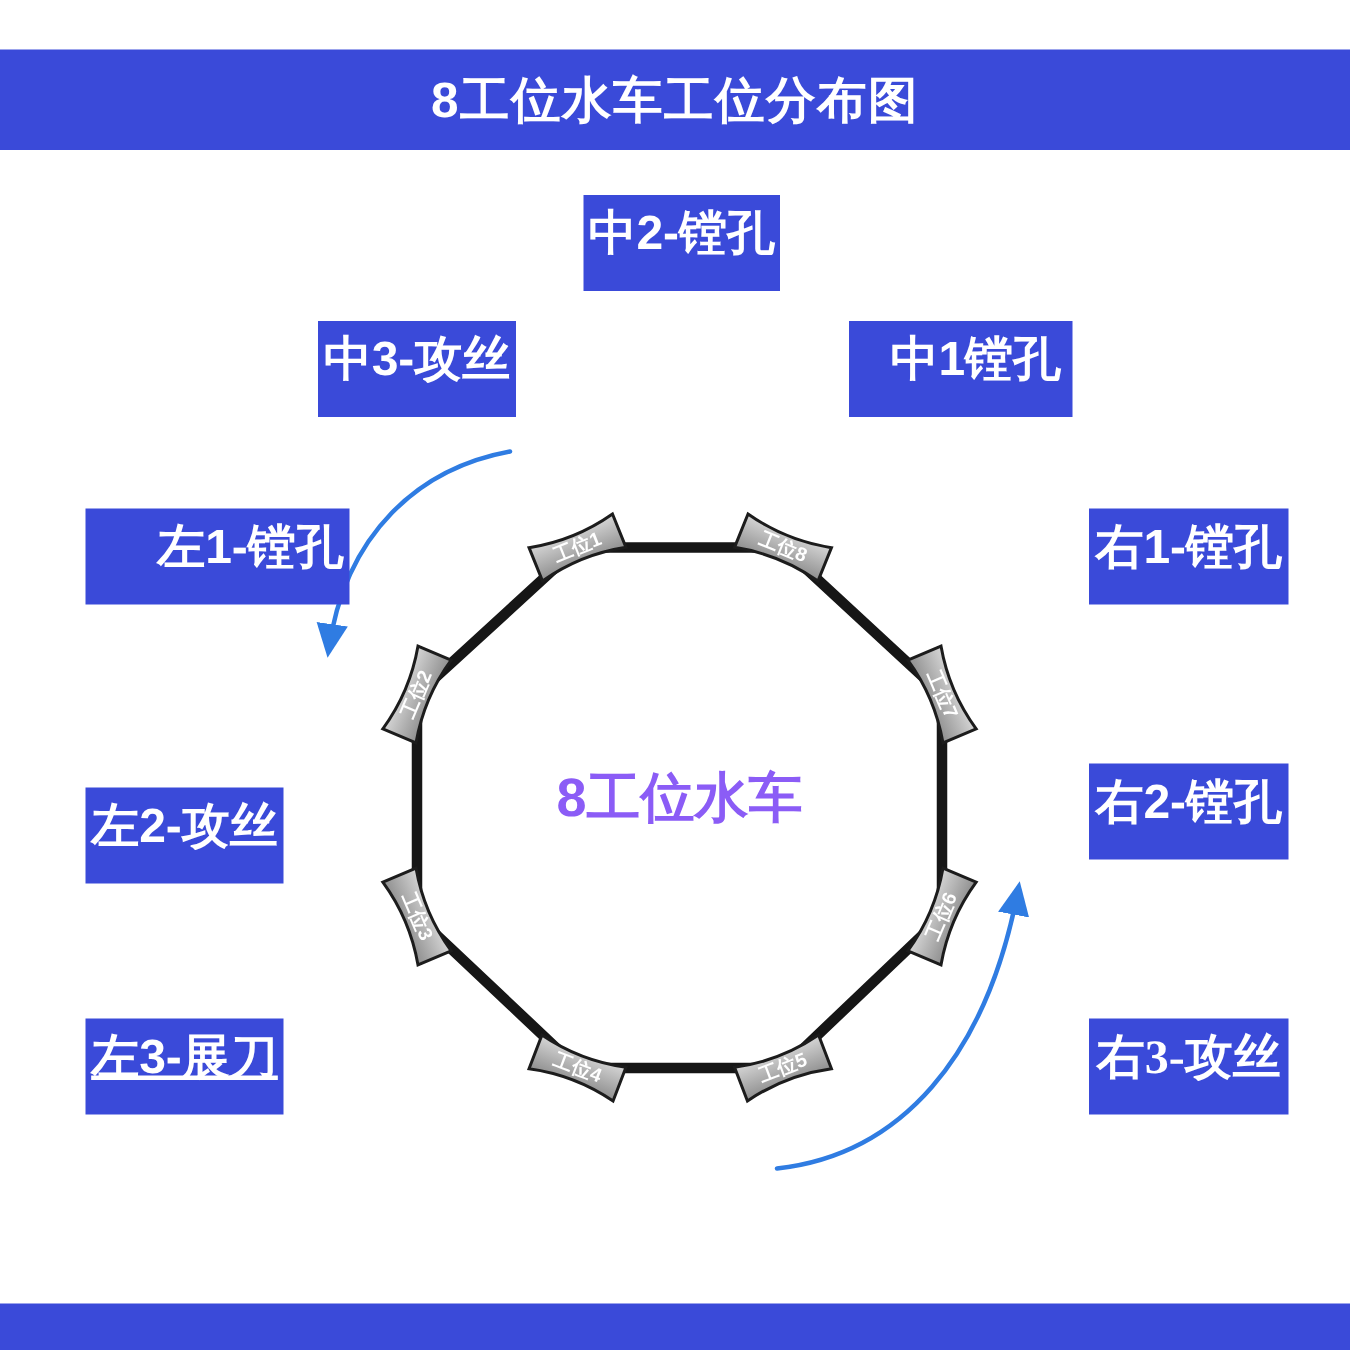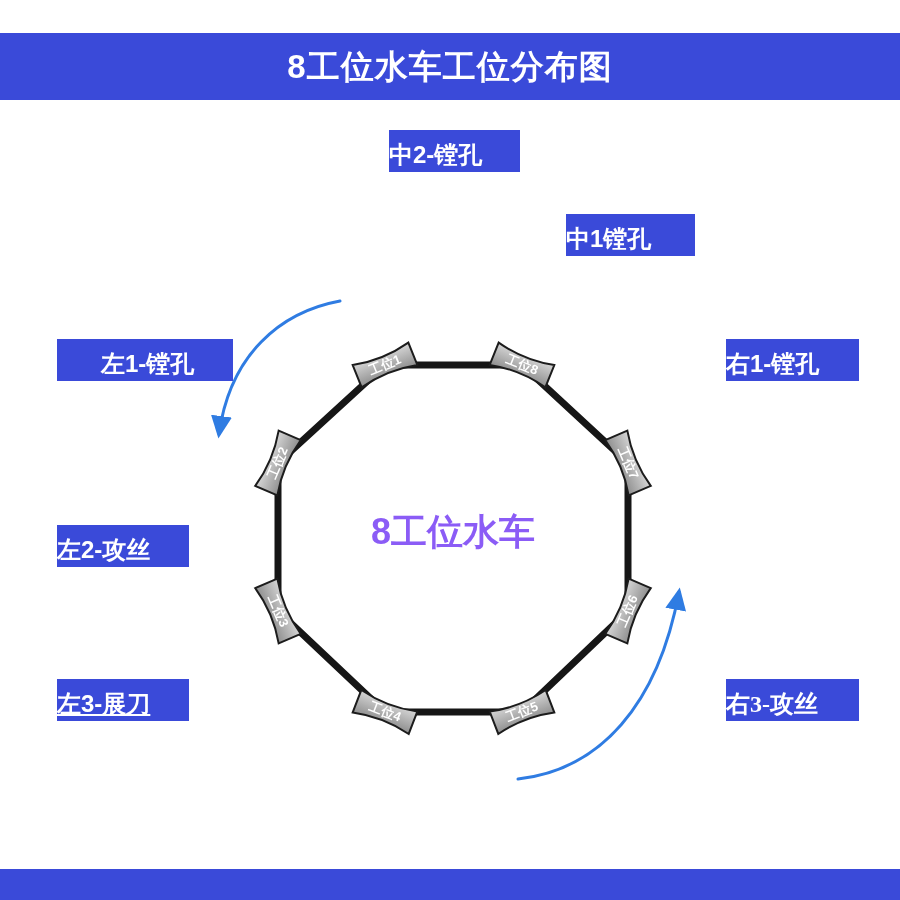--- a/index.html
+++ b/index.html
@@ -30,30 +30,31 @@
     margin-top: 33px;
   }
   .footer-bar {
     position: absolute;
     left: 0; bottom: 0;
     width: 900px; height: 31px;
     background: #3a4ad9;
   }
   .proc-label {
     position: absolute;
-    height: 42px;
+    height: 64px;
     background: #3a4ad9;
     color: #ffffff;
-    font-size: 24px;
+    font-size: 32px;
     font-weight: bold;
     line-height: 50px;
+    text-align: center;
   }
   .lbl-top-center  { left: 389px; top: 130px; width: 131px; }
   .lbl-upper-left  { left: 212px; top: 214px; width: 132px; }
-  .lbl-upper-right { left: 566px; top: 214px; width: 129px; }
+  .lbl-upper-right { left: 566px; top: 214px; width: 129px; padding-left: 20px; }
   .lbl-left-1      { left: 57px;  top: 339px; width: 132px; padding-left: 44px; }
   .lbl-right-1     { left: 726px; top: 339px; width: 133px; }
   .lbl-left-2      { left: 57px;  top: 525px; width: 132px; }
   .lbl-right-2     { left: 726px; top: 509px; width: 133px; }
   .lbl-left-3      { left: 57px;  top: 679px; width: 132px; text-decoration: underline; }
   .lbl-right-3     { left: 726px; top: 679px; width: 133px; font-family: Liberation Serif, serif; }
   .center-label {
     position: absolute;
     left: 453px;
     top: 508px;
@@ -128,22 +129,24 @@
     </g>
     <g transform="translate(522,365) rotate(22)">
       <path d="M-30,-12 Q0,-5 30,-12 L30,12 Q0,5 -30,12 Z" fill="url(#tagGrad)" stroke="#1c1c1c" stroke-width="2"></path>
       <text class="station-tag-text" x="0" y="4" text-anchor="middle">工位8</text>
     </g>
   </svg>
 
   <div class="center-label">8工位水车</div>
 
   <div class="proc-label lbl-top-center">中2-镗孔</div>
+  <div class="proc-label lbl-upper-left">中3-攻丝</div>
   <div class="proc-label lbl-upper-right">中1镗孔</div>
   <div class="proc-label lbl-left-1">左1-镗孔</div>
   <div class="proc-label lbl-right-1">右1-镗孔</div>
   <div class="proc-label lbl-left-2">左2-攻丝</div>
+  <div class="proc-label lbl-right-2">右2-镗孔</div>
   <div class="proc-label lbl-left-3">左3-展刀</div>
   <div class="proc-label lbl-right-3">右3-攻丝</div>
 
   <div class="footer-bar"></div>
 
 </div>
 
 </body></html>

